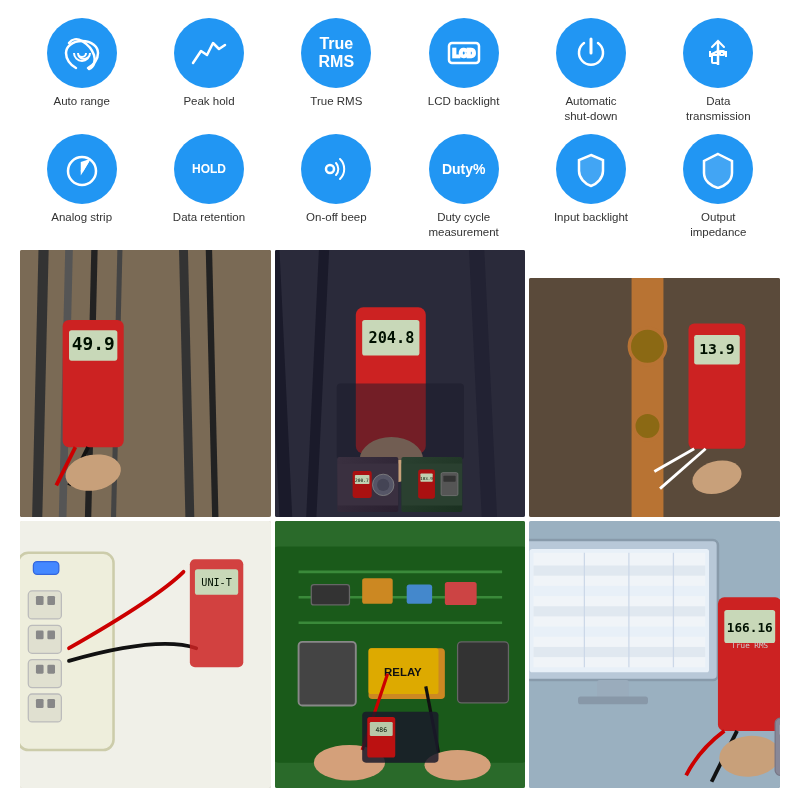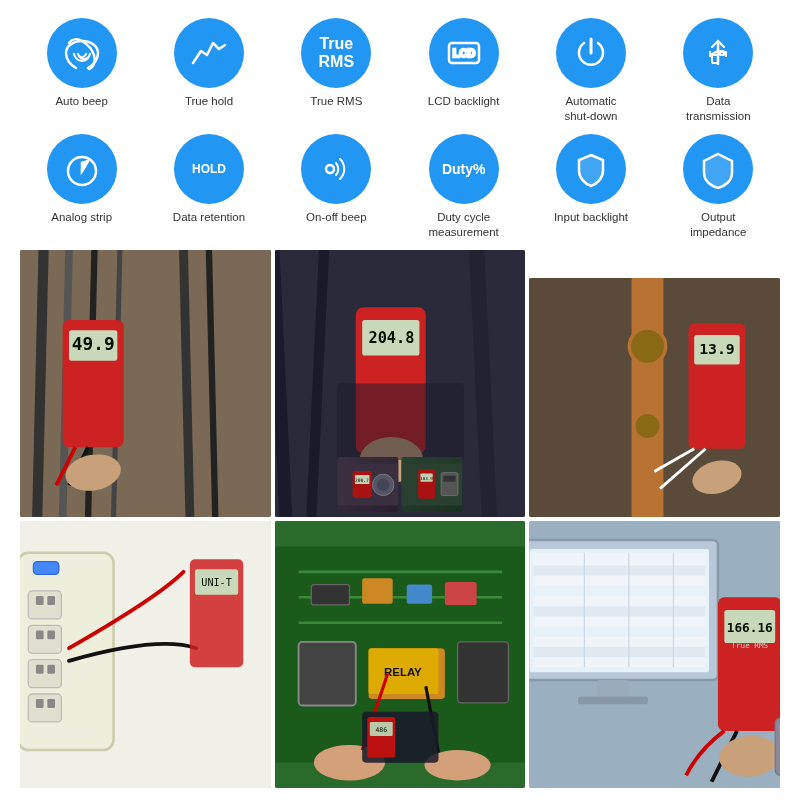--- a/index.html
+++ b/index.html
@@ -105,30 +105,30 @@
       <div class="feature-item">
         <div class="feature-icon">
           <svg viewBox="0 0 40 40">
             <path d="M20 8 C10 8, 4 14, 4 20 C4 26, 8 32, 14 35" stroke="white" stroke-width="2.5" fill="none" stroke-linecap="round"></path>
             <path d="M20 8 C30 8, 36 14, 36 20 C36 26, 32 32, 26 35" stroke="white" stroke-width="2.5" fill="none" stroke-linecap="round"></path>
             <path d="M7 10 C10 6, 15 5, 20 8 C25 11, 30 16, 32 22 C34 28, 32 34, 27 36" stroke="white" stroke-width="2.5" fill="none" stroke-linecap="round"></path>
 
             <path d="M20 20 m-8 0 a8 8 0 1 0 16 0 a6 6 0 1 1 -12 0 a4 4 0 1 0 8 0" stroke="white" stroke-width="2" fill="none"></path>
           </svg>
         </div>
-        <span class="feature-label">Auto beep</span>
+        <span class="feature-label">Auto range</span>
       </div>
 
       <div class="feature-item">
         <div class="feature-icon">
           <svg viewBox="0 0 40 40">
             <polyline points="4,30 12,18 18,22 24,10 30,16 36,12" stroke="white" stroke-width="2.5" fill="none" stroke-linecap="round" stroke-linejoin="round"></polyline>
           </svg>
         </div>
-        <span class="feature-label">True hold</span>
+        <span class="feature-label">Peak hold</span>
       </div>
 
       <div class="feature-item">
         <div class="feature-icon icon-truerms">
           <span style="font-size:16px; font-weight:bold; line-height:1.1;">True<br>RMS</span>
         </div>
         <span class="feature-label">True RMS</span>
       </div>
 
       <div class="feature-item">

